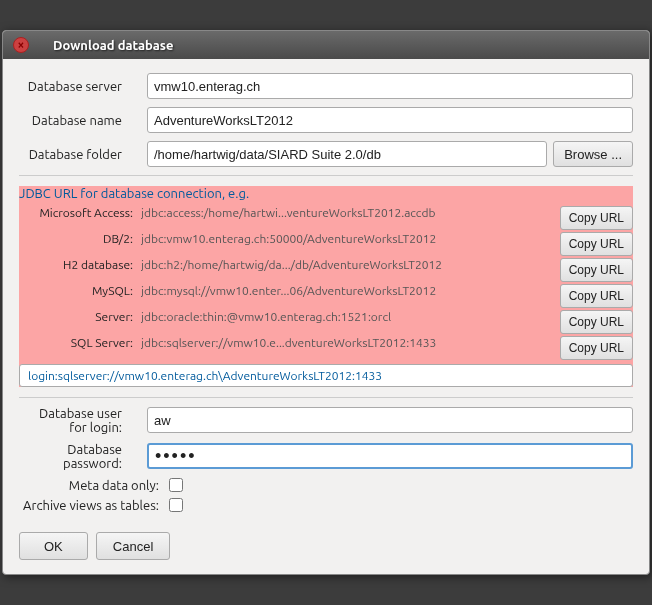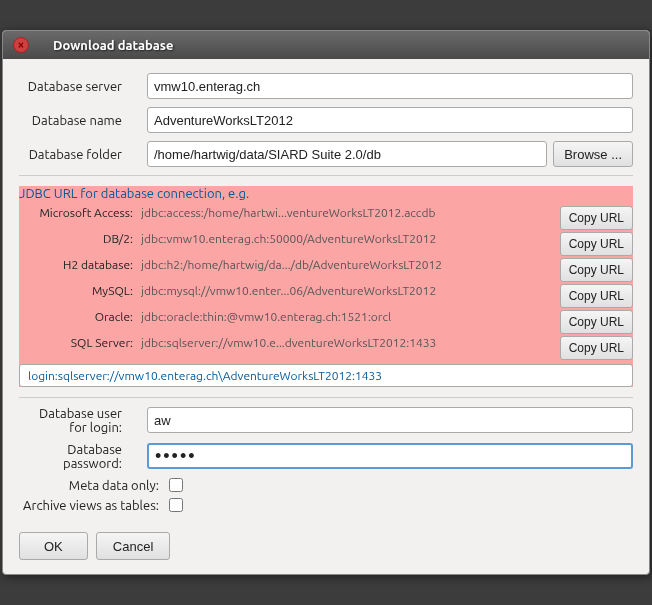--- a/index.html
+++ b/index.html
@@ -251,21 +251,21 @@
         <span class="jdbc-label">H2 database:</span>
         <span class="jdbc-url">jdbc:h2:/home/hartwig/da.../db/AdventureWorksLT2012</span>
         <button class="copy-url-btn">Copy URL</button>
       </div>
       <div class="jdbc-row">
         <span class="jdbc-label">MySQL:</span>
         <span class="jdbc-url">jdbc:mysql://vmw10.enter...06/AdventureWorksLT2012</span>
         <button class="copy-url-btn">Copy URL</button>
       </div>
       <div class="jdbc-row">
-        <span class="jdbc-label">Oracle:</span>
+        <span class="jdbc-label">Server:</span>
         <span class="jdbc-url">jdbc:oracle:thin:@vmw10.enterag.ch:1521:orcl</span>
         <button class="copy-url-btn">Copy URL</button>
       </div>
       <div class="jdbc-row">
         <span class="jdbc-label">SQL Server:</span>
         <span class="jdbc-url">jdbc:sqlserver://vmw10.e...dventureWorksLT2012:1433</span>
         <button class="copy-url-btn">Copy URL</button>
       </div>
 
       <div class="jdbc-full-url">login:sqlserver://vmw10.enterag.ch\AdventureWorksLT2012:1433</div>

